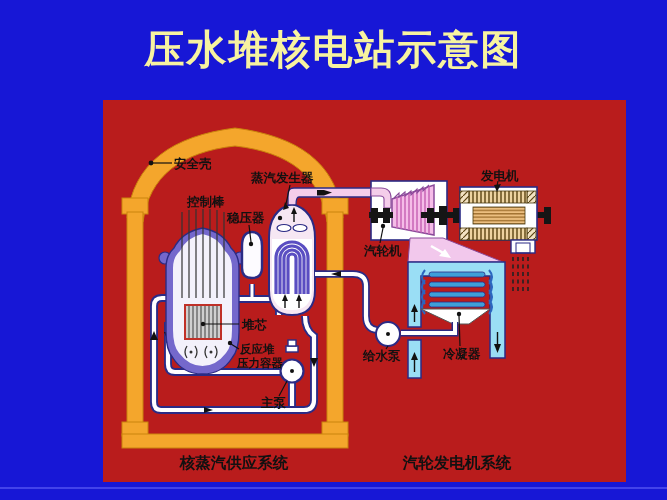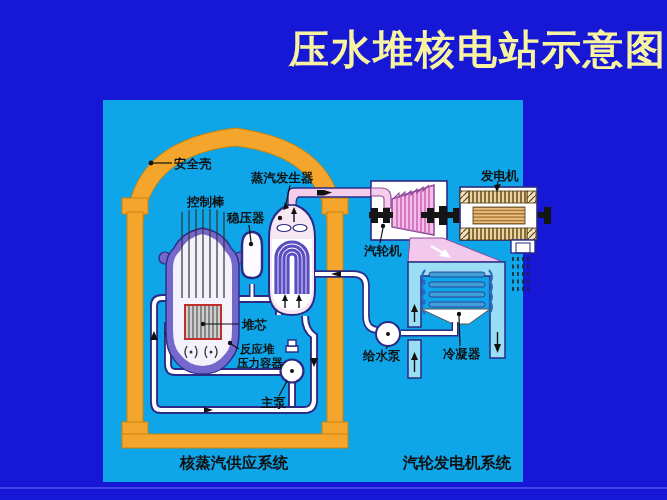--- a/index.html
+++ b/index.html
@@ -1,20 +1,20 @@
 <!DOCTYPE html>
 <html><head>
 <meta charset="utf-8">
 <style>
   html,body{margin:0;padding:0;background:#0d0db0;}
   .stage{position:relative;width:667px;height:500px;background:#1717d6;overflow:hidden;
          font-family:"Liberation Sans","DejaVu Sans",sans-serif;}
-  .title{position:absolute;top:22px;left:0;width:100%;text-align:right;
+  .title{position:absolute;top:22px;left:0;width:100%;text-align:center;
          font-size:40px;font-weight:bold;color:#f7f3a0;letter-spacing:2px;}
-  .panel{position:absolute;left:103px;top:100px;width:420px;height:382px;background:#0ea5e9;text-align:center;}
+  .panel{position:absolute;left:103px;top:100px;width:523px;height:382px;background:#b91c1c;text-align:center;}
   .bottom-stripe{position:absolute;left:0;top:487px;width:100%;height:2px;background:#4343ea;}
   svg{display:block;}
   text{fill:#111;font-weight:700;font-family:"Liberation Sans","DejaVu Sans",sans-serif;}
 </style>
 </head>
 <body>
 
 <div class="stage">
   <div class="title">压水堆核电站示意图</div>
   <div class="panel">

